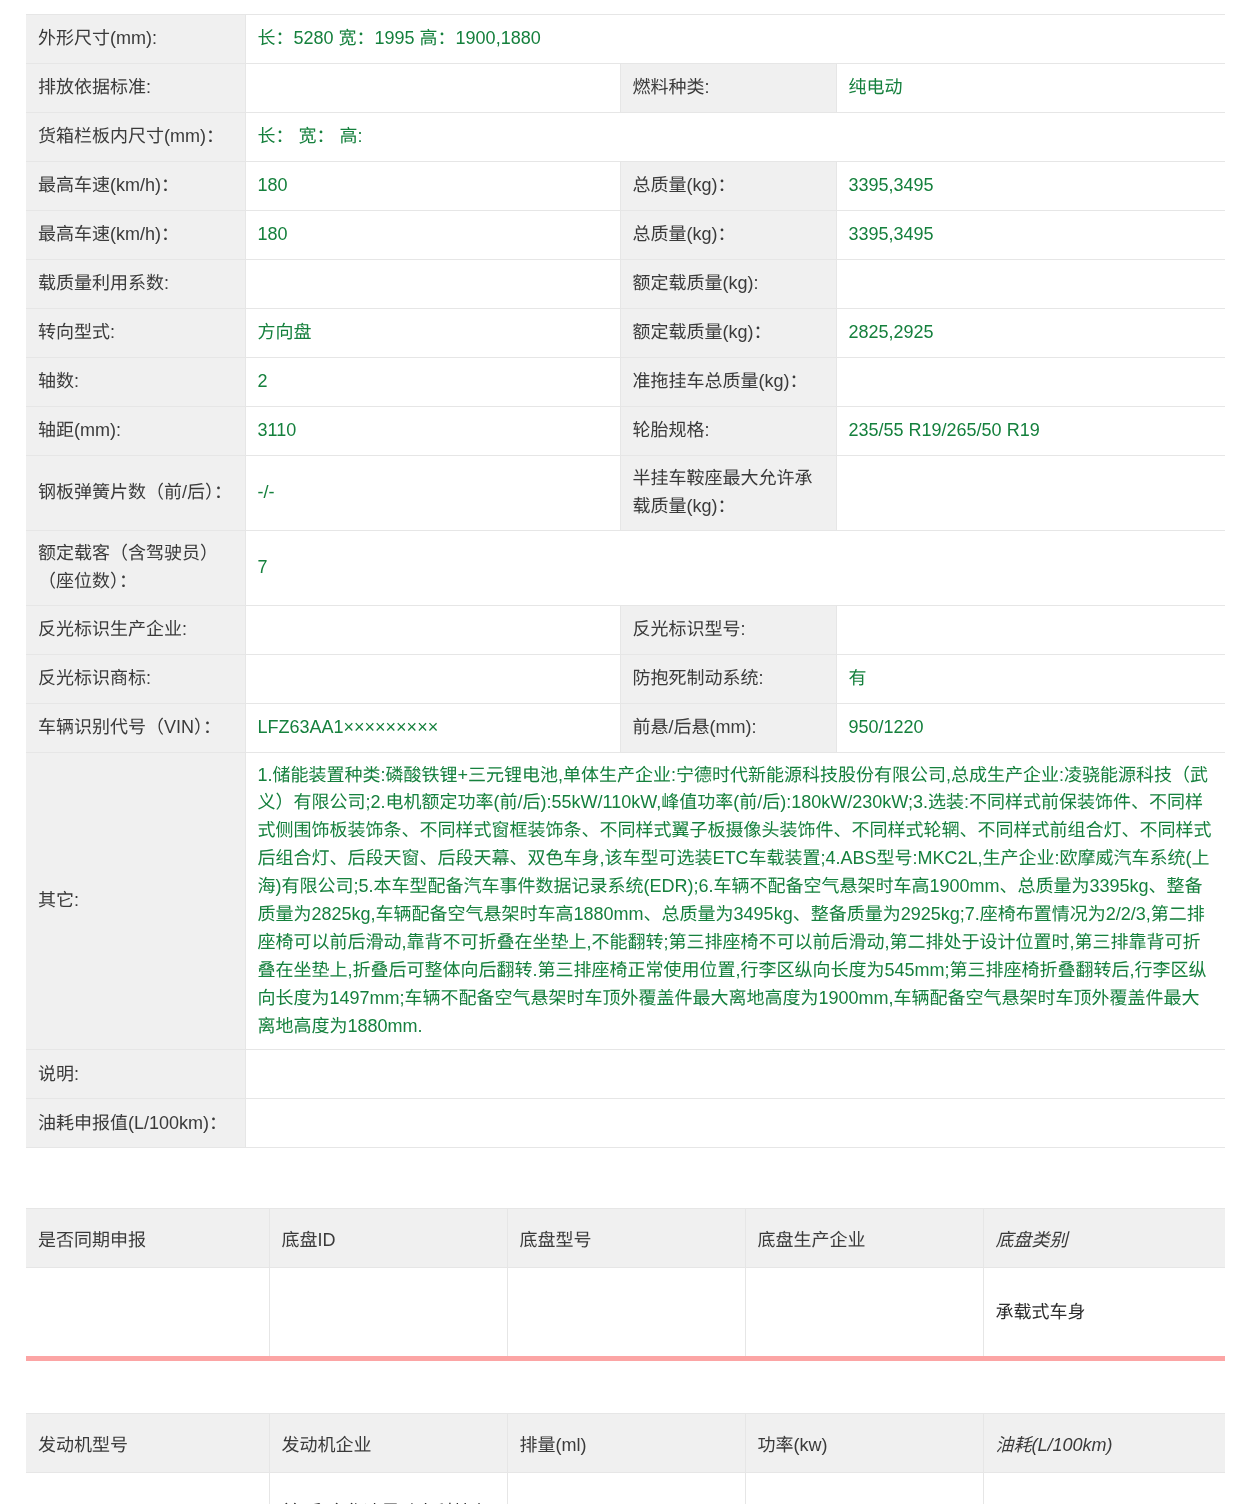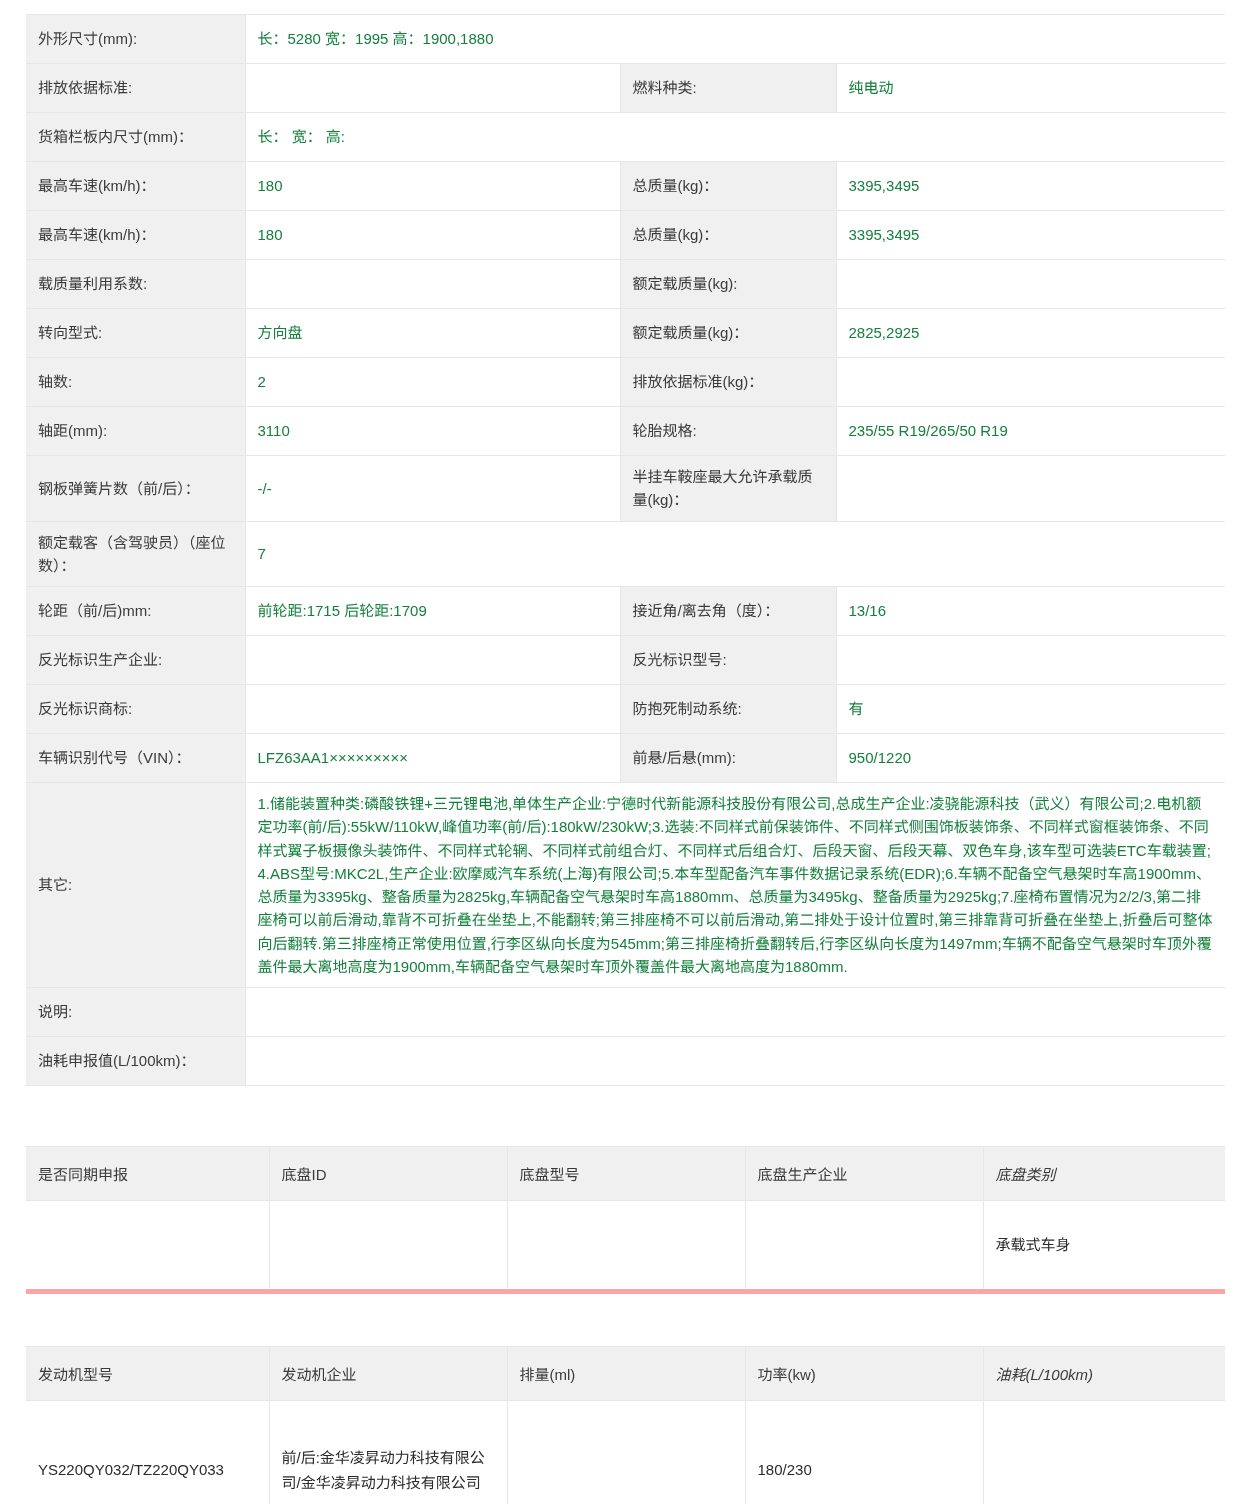--- a/index.html
+++ b/index.html
@@ -19,21 +19,21 @@
     width: 1251px;
     box-sizing: border-box;
     padding: 14px 26px 0 26px;
   }
 
   
   table.spec {
     border-collapse: collapse;
     width: 1199px;
     table-layout: fixed;
-    font-size: 15px;
+    font-size: 18px;
   }
   table.spec td, table.spec th {
     border-top: 1px solid #e6e6e6;
     border-bottom: 1px solid #e6e6e6;
     padding: 9px 12px;
     vertical-align: middle;
     text-align: left;
     font-weight: normal;
     line-height: 1.55;
     word-break: break-all;
@@ -65,21 +65,21 @@
     padding-bottom: 12px;
     word-break: break-all;
     text-align: justify;
   }
 
   
   table.block {
     border-collapse: collapse;
     width: 1199px;
     table-layout: fixed;
-    font-size: 15px;
+    font-size: 18px;
   }
   table.block th {
     background: #f0f0f0;
     color: #3a3a3a;
     font-weight: normal;
     text-align: left;
     padding: 16px 12px;
     border-top: 1px solid #e6e6e6;
     border-bottom: 1px solid #e6e6e6;
     border-right: 1px solid #e6e6e6;
@@ -168,21 +168,21 @@
       <tr>
         <td class="lbl">转向型式:</td>
         <td class="val">方向盘</td>
         <td class="lbl">额定载质量(kg)：</td>
         <td class="val last">2825,2925</td>
       </tr>
 
       <tr>
         <td class="lbl">轴数:</td>
         <td class="val">2</td>
-        <td class="lbl">排放依据标准(kg)：</td>
+        <td class="lbl">准拖挂车总质量(kg)：</td>
         <td class="val last"></td>
       </tr>
 
       <tr>
         <td class="lbl">轴距(mm):</td>
         <td class="val">3110</td>
         <td class="lbl">轮胎规格:</td>
         <td class="val last">235/55 R19/265/50 R19</td>
       </tr>
 
@@ -192,26 +192,20 @@
         <td class="lbl">半挂车鞍座最大允许承载质量(kg)：</td>
         <td class="val last"></td>
       </tr>
 
 
       <tr>
         <td class="lbl">额定载客（含驾驶员）（座位数）：</td>
         <td class="val last" colspan="3">7</td>
       </tr>
 
-      <tr>
-        <td class="lbl">轮距（前/后)mm:</td>
-        <td class="val">前轮距:1715 后轮距:1709</td>
-        <td class="lbl">接近角/离去角（度）：</td>
-        <td class="val last">13/16</td>
-      </tr>
 
       <tr>
         <td class="lbl">反光标识生产企业:</td>
         <td class="val"></td>
         <td class="lbl">反光标识型号:</td>
         <td class="val last"></td>
       </tr>
 
       <tr>
         <td class="lbl">反光标识商标:</td>

